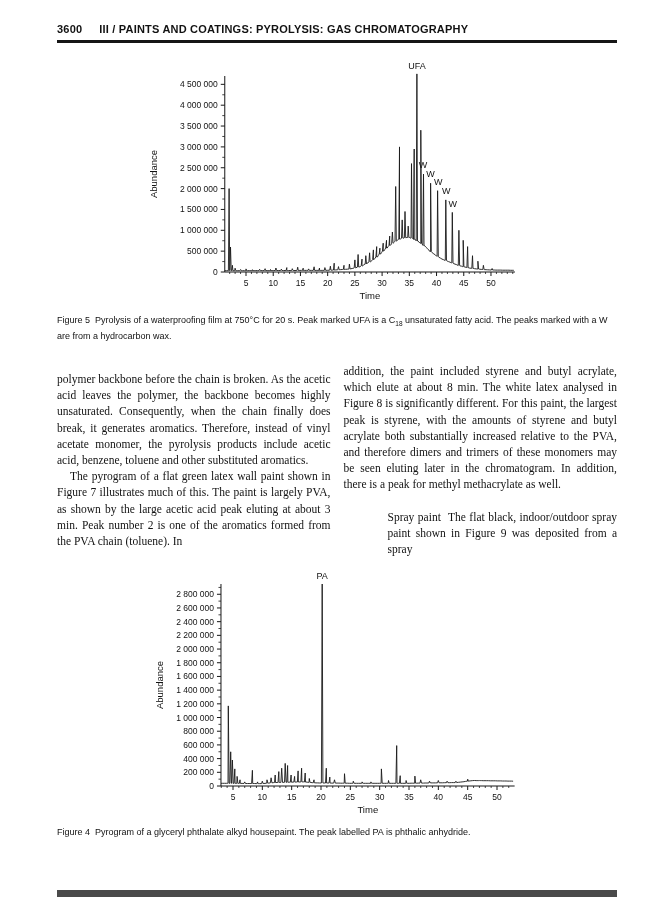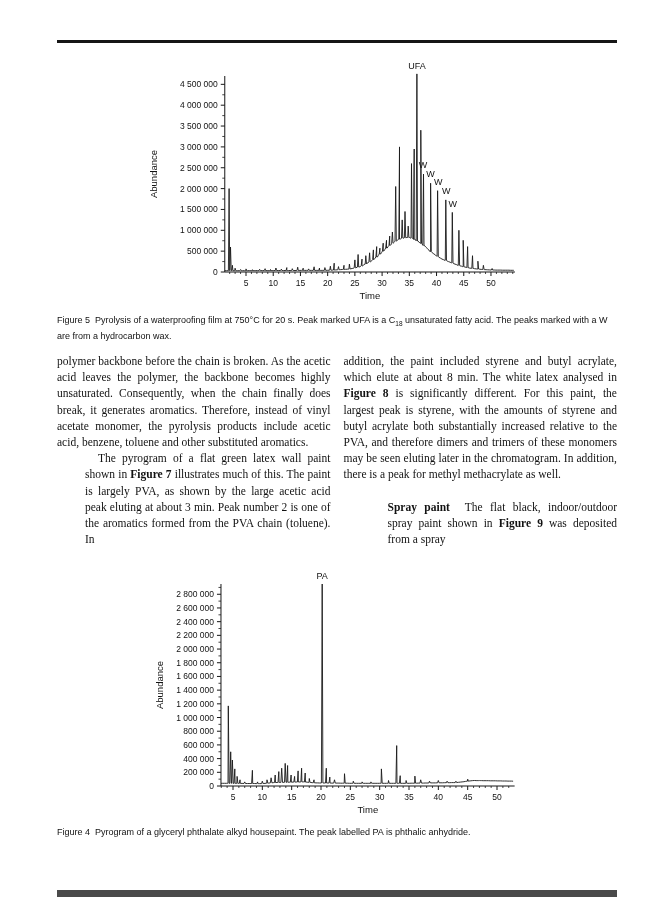--- a/index.html
+++ b/index.html
@@ -11,33 +11,37 @@
   .rule{position:absolute;top:40px;left:57px;width:560px;height:2.5px;background:#161616;}
   .chart{position:absolute;font-family:"Liberation Sans",sans-serif;}
   .chart1{left:140px;top:60px;}
   .chart2{left:150px;top:560px;}
   .caption{position:absolute;left:57px;width:560px;margin:0;
            font-family:"Liberation Sans",sans-serif;font-size:9px;line-height:12.5px;color:#121212;}
   .cap5{top:314px;}
   .cap6{top:826px;}
   .caption b{font-weight:normal;}
   .caption sub{font-size:6.5px;}
-  .columns{position:absolute;top:353px;left:57px;width:560px;display:flex;gap:13px;}
+  .columns{position:absolute;top:363px;left:57px;width:560px;display:flex;gap:13px;align-items:center;}
   .col{flex:1;min-width:0;}
   .jp{margin:0;font-size:11.5px;line-height:16.2px;text-align:justify;}
-  .jp.indent{text-indent:13px;margin-left:28px;}
+  .jp.indent{text-indent:13px;}
   .jp.spaced{margin-top:16px;margin-left:44px;}
-  .jp b{font-weight:bold;}
+  .jp b{font-weight:normal;}
   .bottom-bar{position:absolute;top:890px;left:57px;width:560px;height:7px;background:#4a4a4a;}
 </style>
 </head>
 <body>
 
 <div class="page">
 
+  <div class="header">
+    <span>3600</span>
+    <span>III / PAINTS AND COATINGS: PYROLYSIS: GAS CHROMATOGRAPHY</span>
+  </div>
   <div class="rule"></div>
 
   <svg class="chart chart1" width="410" height="252">
       <line x1="84.7684" y1="212" x2="374.9336" y2="212" stroke="#161616" stroke-width="1"></line>
       <line x1="84.7684" y1="16" x2="84.7684" y2="212" stroke="#161616" stroke-width="1"></line>
       <line x1="80.7684" y1="212" x2="84.7684" y2="212" stroke="#161616" stroke-width="1"></line>
       <text x="77.7684" y="215" text-anchor="end" font-size="8.5" fill="#121212">0</text>
       <line x1="80.7684" y1="191.14893617021278" x2="84.7684" y2="191.14893617021278" stroke="#161616" stroke-width="1"></line>
       <text x="77.7684" y="194.14893617021278" text-anchor="end" font-size="8.5" fill="#121212">500 000</text>
       <line x1="80.7684" y1="170.29787234042553" x2="84.7684" y2="170.29787234042553" stroke="#161616" stroke-width="1"></line>

